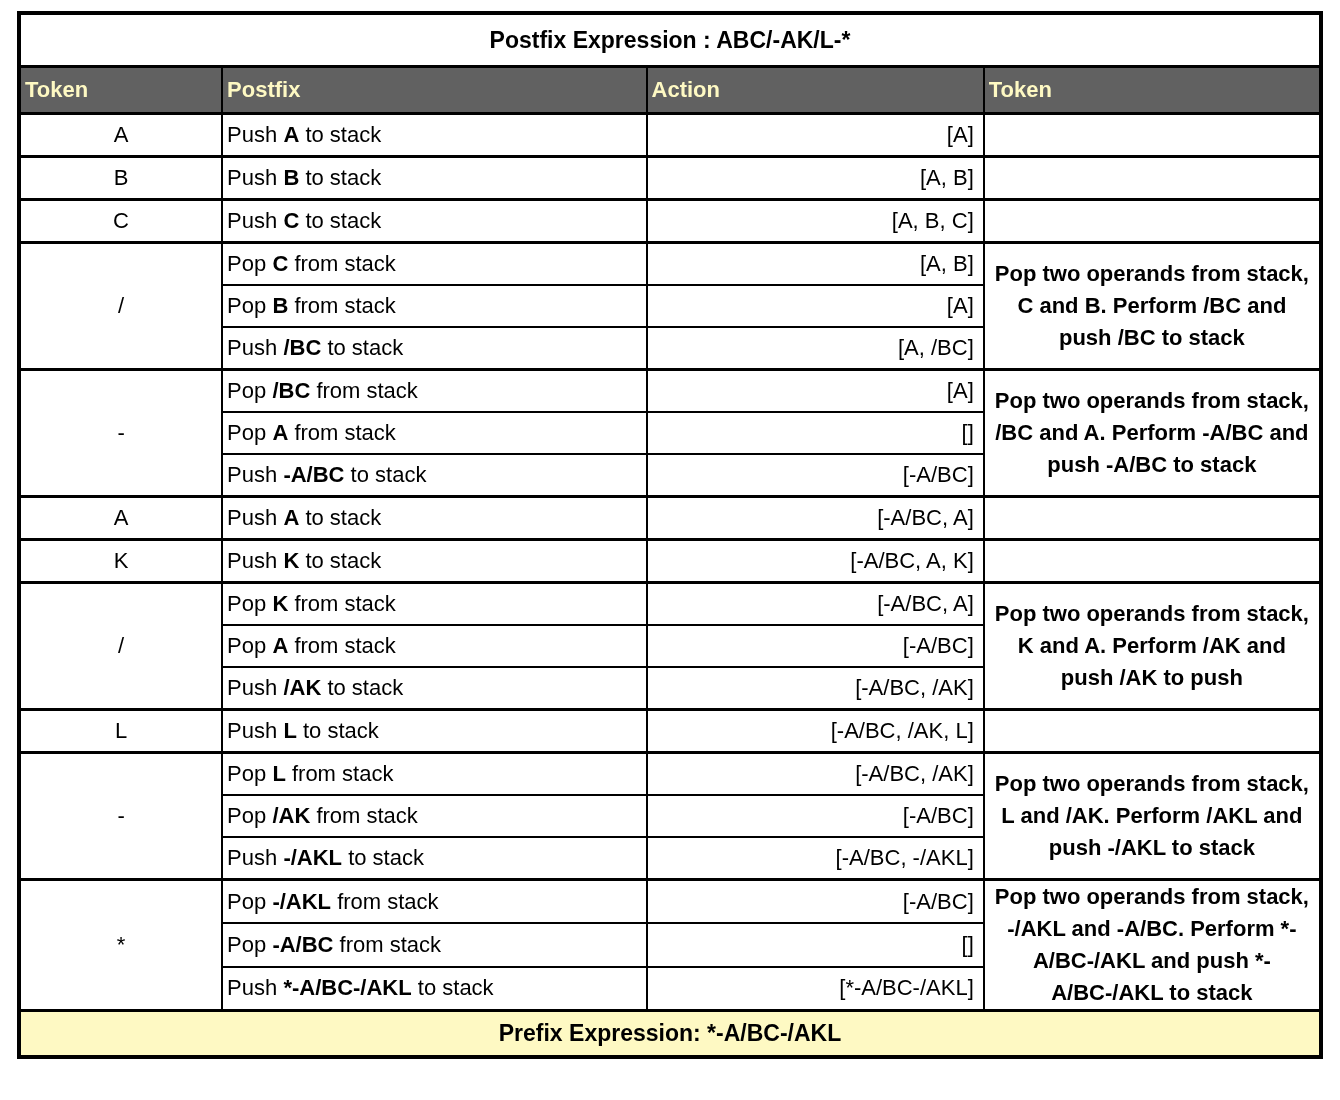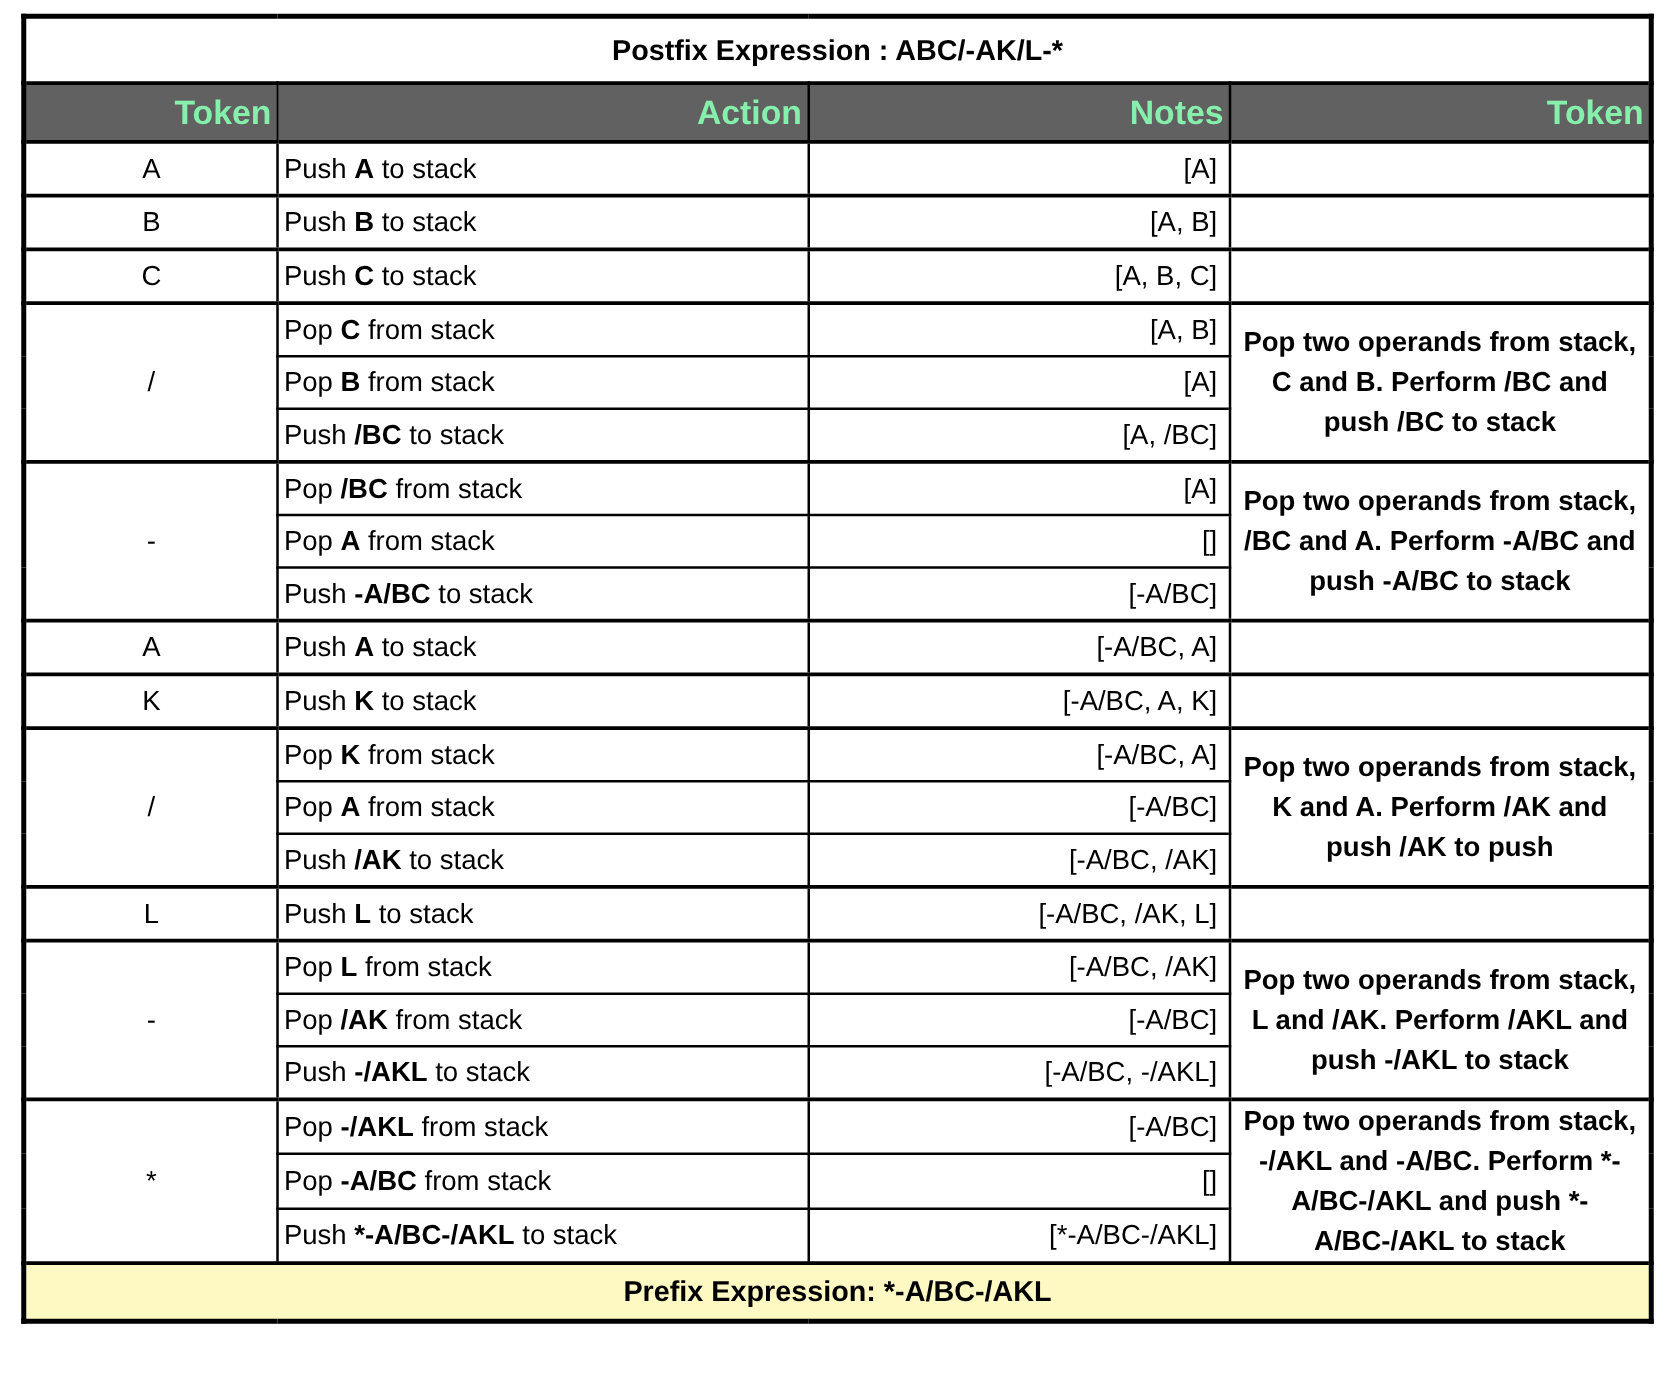--- a/index.html
+++ b/index.html
@@ -35,24 +35,24 @@
   tr.title-row td {
     height: 50px;
     text-align: center;
     font-weight: bold;
     font-size: 23px;
     border-bottom: 3px solid #000;
   }
   tr.header-row th {
     height: 44px;
     background: #616161;
-    color: #86efac;
-    font-weight: bold;
-    font-size: 27px;
-    text-align: right;
+    color: #fef9c3;
+    font-weight: bold;
+    font-size: 22px;
+    text-align: left;
     border-top: 3px solid #000;
     border-bottom: 3px solid #000;
   }
   tr.step-row td { height: 40px; font-size: 22px; }
   tr.group-start td { border-top: 3px solid #000; }
 
   td.token-cell  { text-align: center; vertical-align: middle; }
   td.action-cell { text-align: left; }
   td.stack-cell  { text-align: right; padding-right: 9px; }
   td.notes-cell  {
@@ -82,22 +82,22 @@
         <col class="c-action">
         <col class="c-stack">
         <col class="c-notes">
     </colgroup>
     <tbody id="table-body">
       <tr class="title-row">
         <td colspan="4">Postfix Expression : ABC/-AK/L-*</td>
       </tr>
       <tr class="header-row">
         <th>Token</th>
+        <th>Postfix</th>
         <th>Action</th>
-        <th>Notes</th>
         <th>Token</th>
       </tr>
 
       <tr class="step-row group-start">
           <td class="token-cell" rowspan="1">A</td>
           <td class="action-cell">Push <b>A</b> to stack</td>
           <td class="stack-cell">[A]</td>
           <td class="notes-cell" rowspan="1"></td>
         </tr>
         <tr class="step-row group-start">

